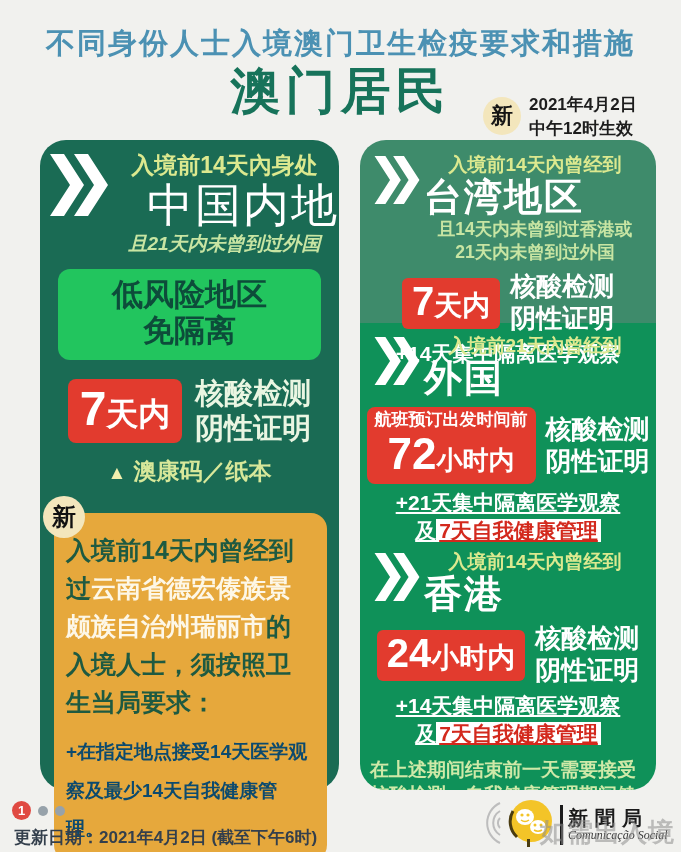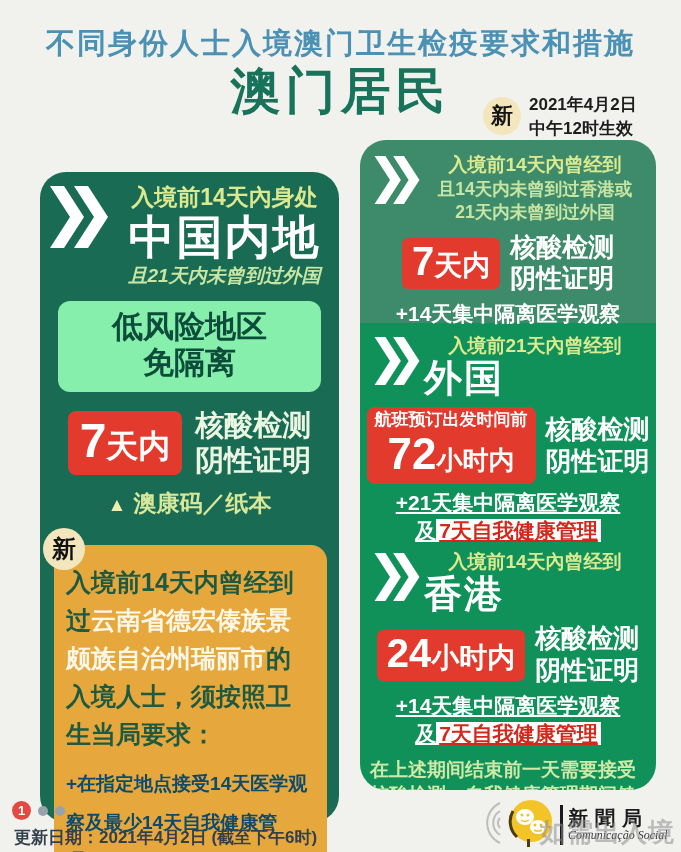--- a/index.html
+++ b/index.html
@@ -13,36 +13,36 @@
   .h-sub   { position:absolute; top:58px; left:0; width:100%; text-align:center;
              font-size:50px; font-weight:bold; color:#17735a; letter-spacing:5px; }
   .h-badge { position:absolute; left:483px; top:97px; width:38px; height:38px; border-radius:50%;
              background:#f3e6bc; display:flex; align-items:center; justify-content:center;
              font-size:22px; font-weight:bold; color:#141414; }
   .h-date  { position:absolute; left:529px; top:93px; font-size:17px; font-weight:bold;
              color:#1d1d1d; line-height:1.4; }
 
   
   .card-left { position:absolute; left:40px; top:140px; width:299px; height:650px;
-               background:#1a6b54; border-radius:26px;margin-top:32px; }
+               background:#1a6b54; border-radius:26px; }
   .card-right { position:absolute; left:360px; top:140px; width:296px; height:650px;
                 border-radius:26px; overflow:hidden; }
   .sec1 { background:#3e8b6b; height:183px; padding:8px 6px 0; }
   .sec2 { background:#0f9159; height:467px; padding:6px 6px 0; }
 
   .head-row { display:flex; }
   .chev { flex:0 0 auto; margin:14px 2px 0 10px; }
   .chev-sm { flex:0 0 auto; margin:8px 0 0 8px; }
   .head-txt { flex:1 1 auto; text-align:center; }
 
   .cl-pre  { font-size:23px; font-weight:bold; color:#dce98f; margin-top:10px; }
-  .cl-title{ font-size:46px; font-weight:bold; color:#fff; line-height:1.08; letter-spacing:2px; }
+  .cl-title{ font-size:46px; font-weight:normal; color:#fff; line-height:1.08; letter-spacing:2px;text-align:right; }
   .cl-cond { font-size:19px; font-weight:bold; color:#c8e5a3;font-style:italic; }
 
-  .low-box { margin:12px 18px 0; background:#86efac; border-radius:12px; padding:8px 2px 10px;
+  .low-box { margin:12px 18px 0; background:#22c55e; border-radius:12px; padding:8px 2px 10px;
              text-align:center; font-size:31px; font-weight:bold; color:#0d4c3a; line-height:1.18; }
 
   .test-row { display:flex; align-items:center; justify-content:center; gap:13px; margin:16px 6px 0; }
   .red-box  { background:#e23b2e; border-radius:8px; color:#fff; font-weight:bold;
               padding:2px 12px 6px; white-space:nowrap; }
   .red-box .num  { font-size:48px; }
   .red-box .unit { font-size:32px; }
   .test-text { font-size:29px; font-weight:bold; color:#eaf6e2; line-height:1.22; }
 
   .code-line { text-align:center; margin-top:9px; font-size:23px; font-weight:bold; color:#d8e89a; }
@@ -161,20 +161,21 @@
     <div class="sec1">
       <div class="head-row">
         <span class="chev-sm">
           <svg width="46" height="48" viewBox="0 0 58 62">
             <polygon points="0,0 14,0 34,31 14,62 0,62 20,31" fill="#ffffff"></polygon>
             <polygon points="24,0 38,0 58,31 38,62 24,62 44,31" fill="#ffffff"></polygon>
           </svg>
         </span>
         <div class="head-txt">
           <div class="s-pre">入境前14天內曾经到</div>
+          <div class="s-title">台湾地区</div>
           <div class="s-cond">且14天内未曾到过香港或</div>
           <div class="s-cond">21天内未曾到过外国</div>
         </div>
       </div>
       <div class="t-row">
         <div class="red-sm">
           <span class="num">7</span><span class="unit">天内</span>
         </div>
         <div class="t-text">
           <div>核酸检测</div>

